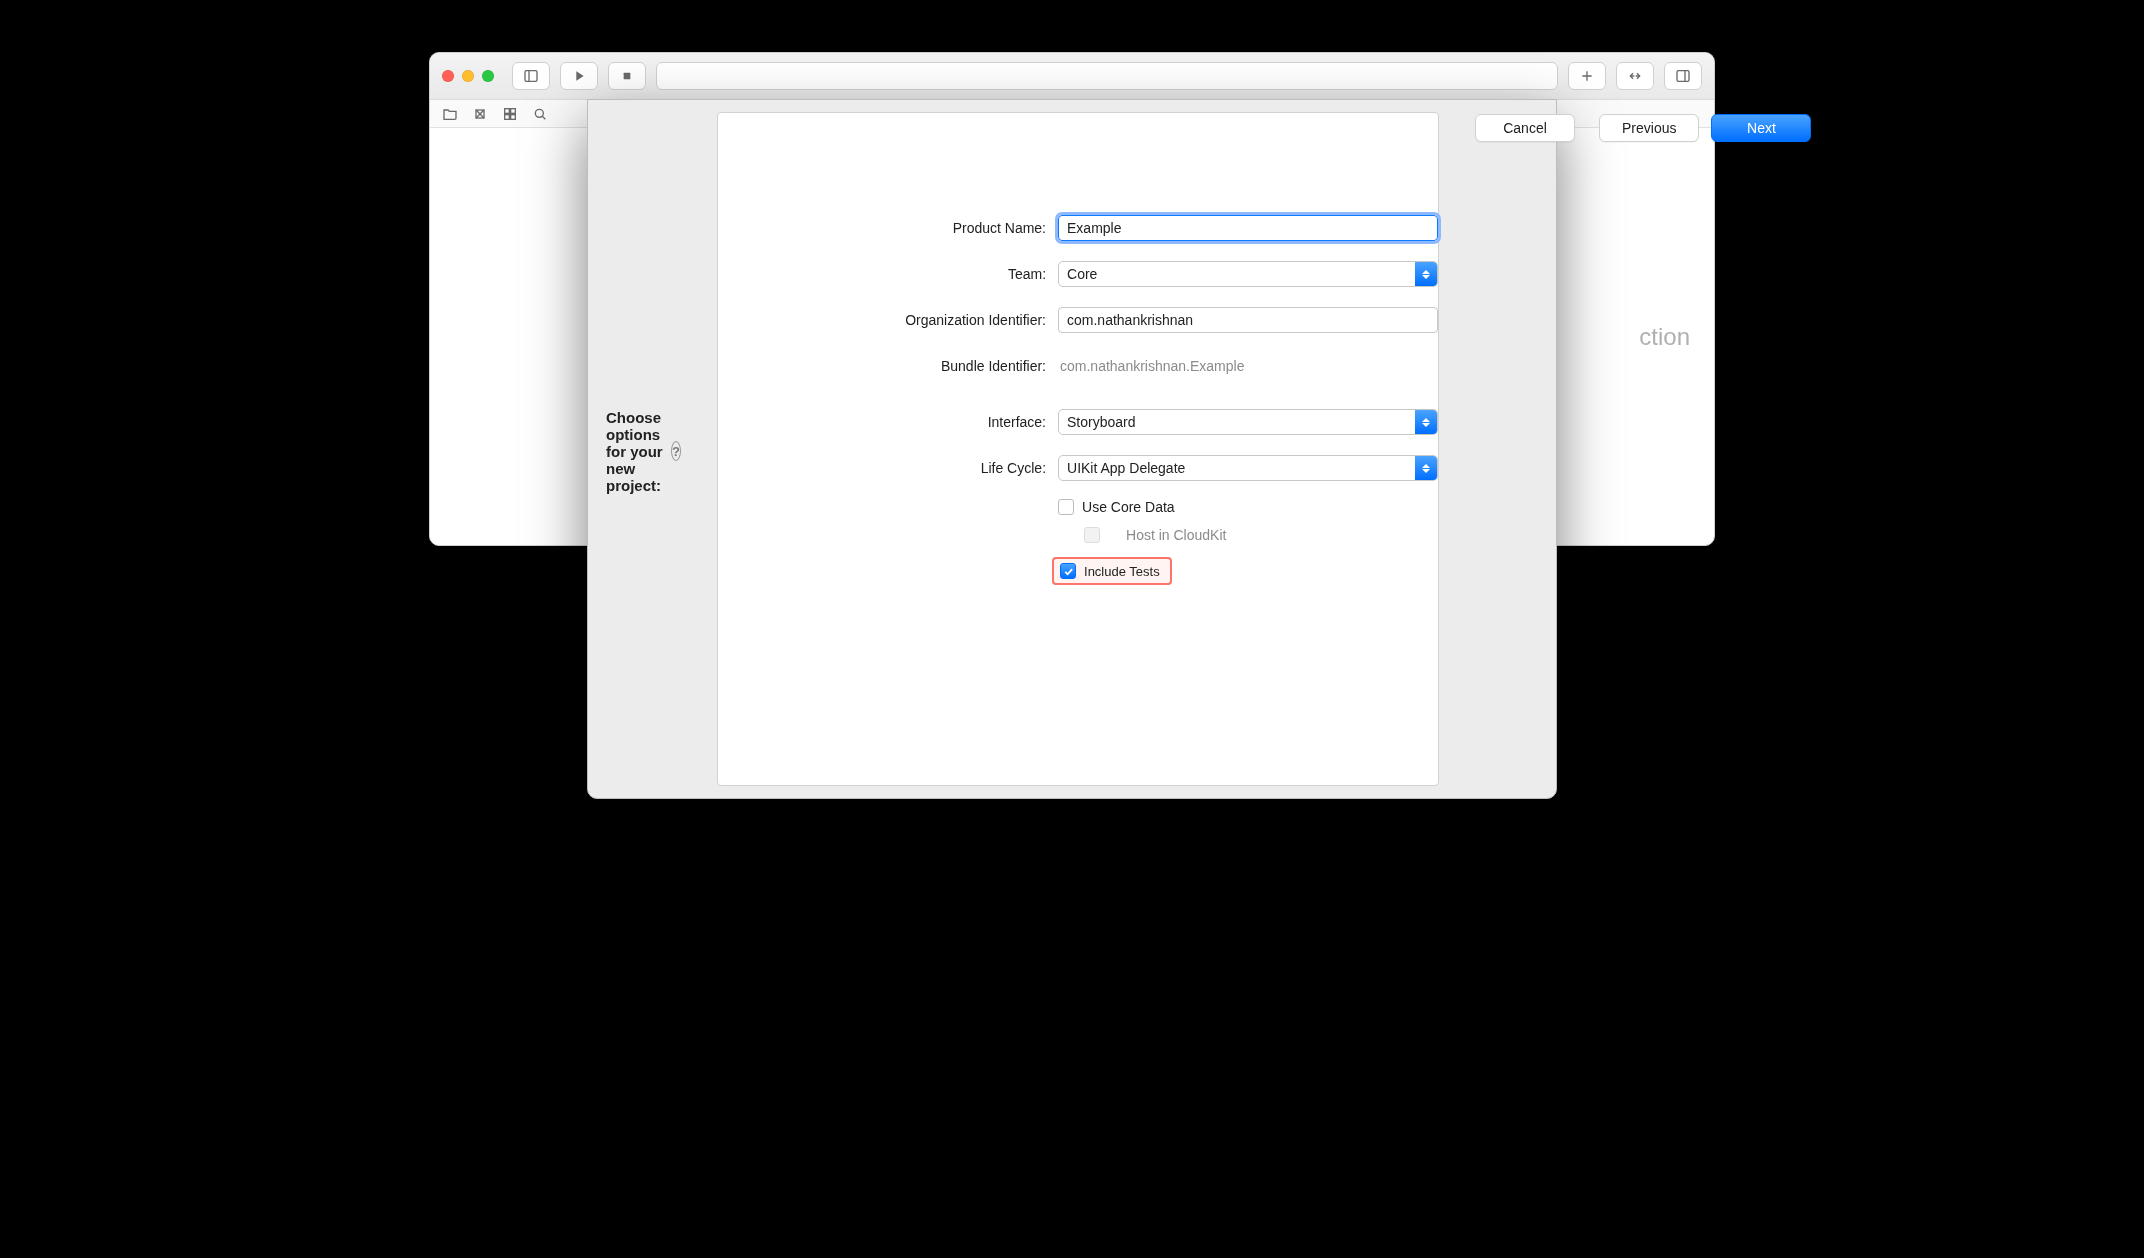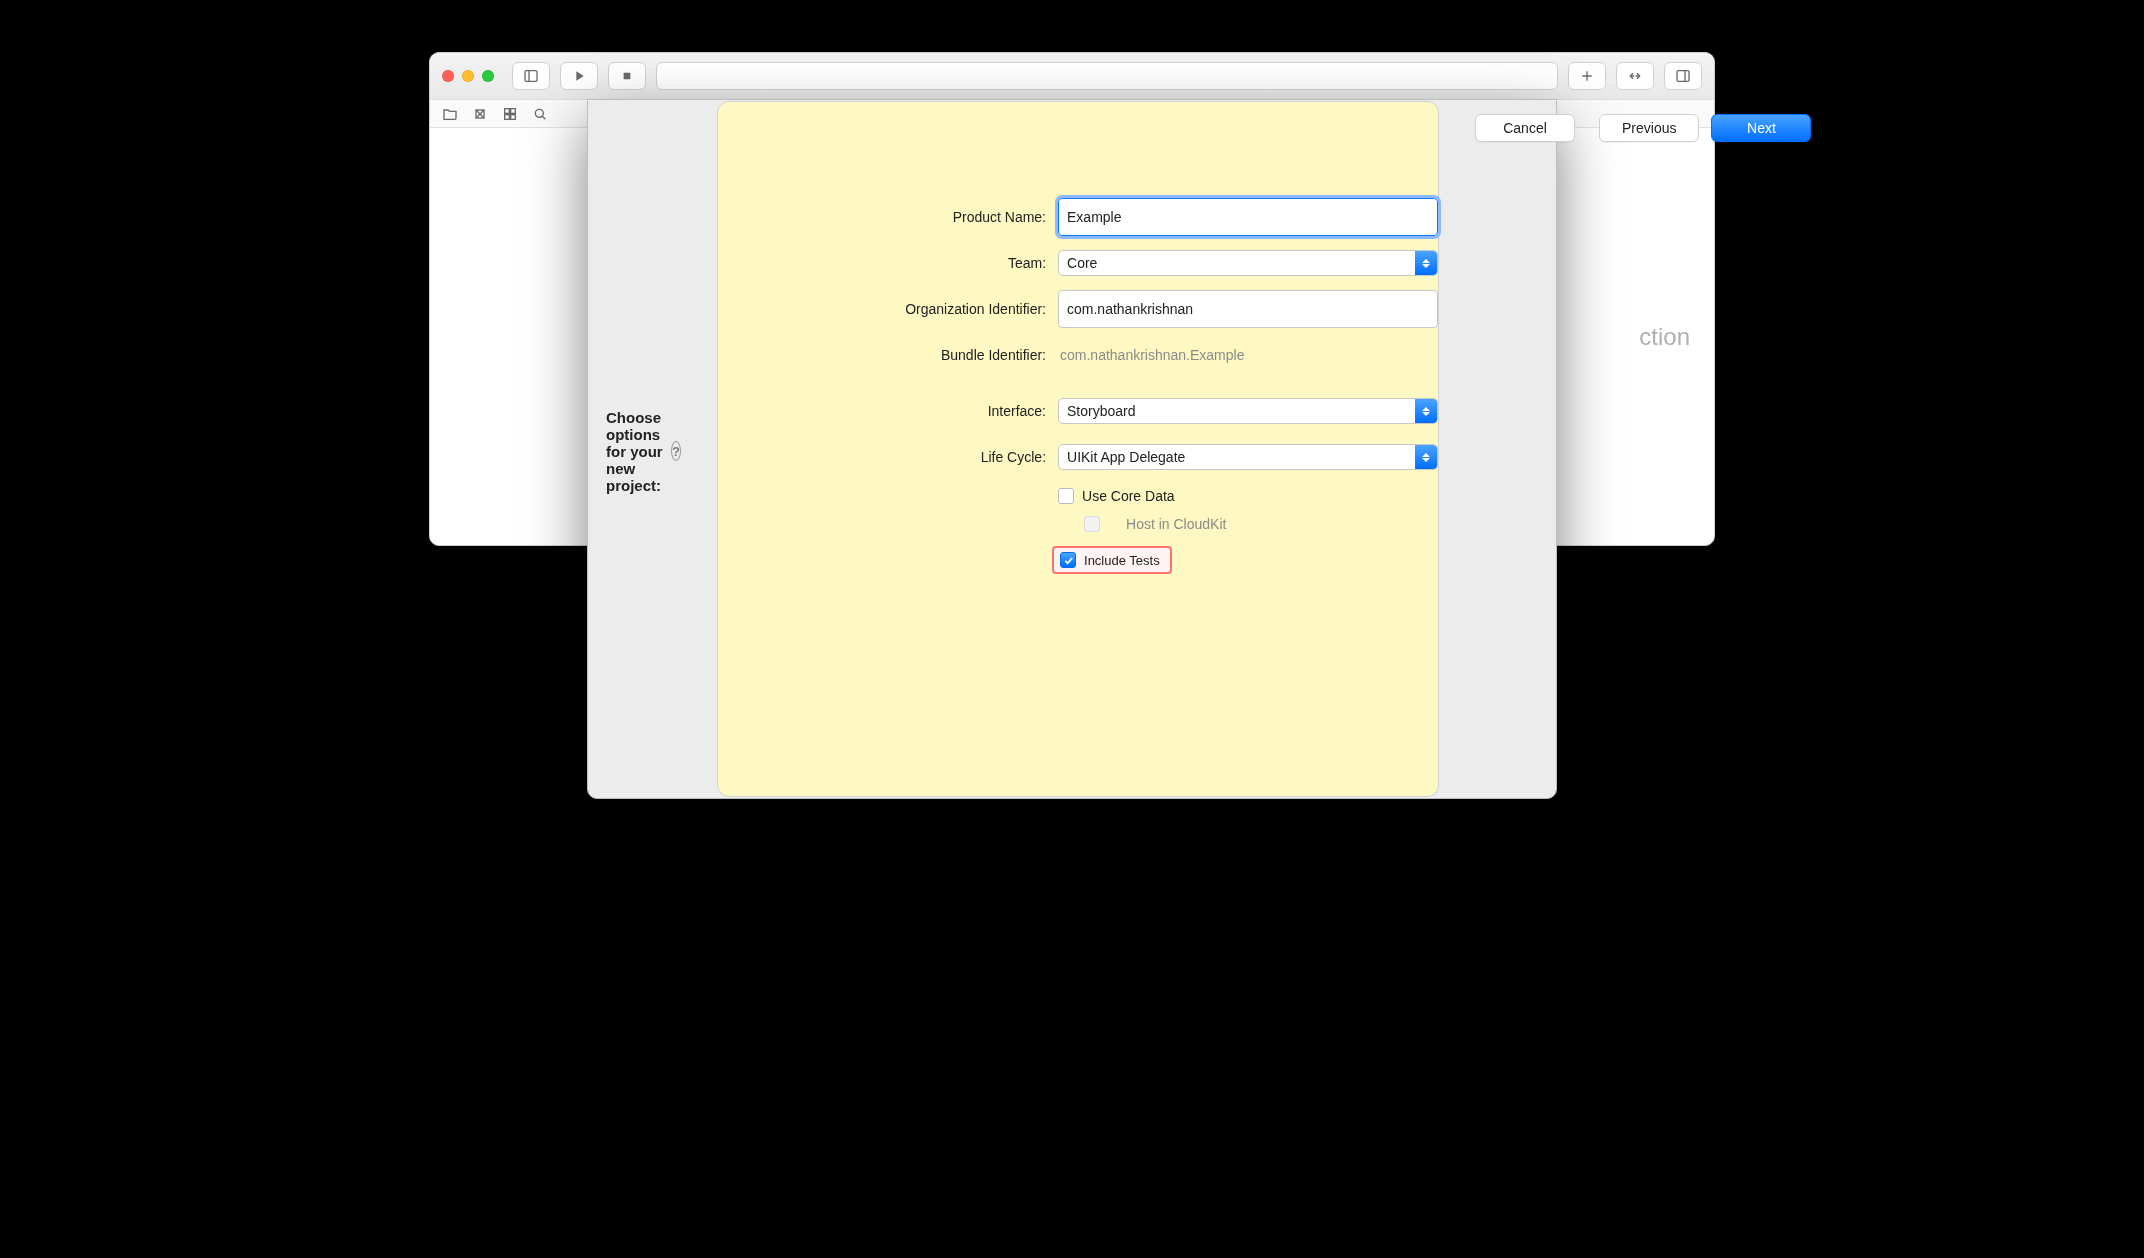--- a/index.html
+++ b/index.html
@@ -148,24 +148,24 @@
     width:20px; height:20px;
     border:1.5px solid #9a9a9a;
     border-radius:50%;
     display:flex; align-items:center; justify-content:center;
     color:#7a7a7a;
     font-size:13px;
     font-weight:600;
   }
   .sheet-body {
     flex:1;
-    background:#fef9c3;
-    margin: 1px 18px;
+    background:#ffffff;
+    margin: 12px 18px;
     border:1px solid #d2d2d2;
-    border-radius:12px;
+    border-radius:4px;
     padding: 96px 0 0 0;
   }
 
   .form { width: 100%; }
   .row {
     display:flex;
     align-items:center;
     height: 38px;
     margin-bottom: 8px;
   }
@@ -173,21 +173,21 @@
     width: 340px;
     text-align: right;
     padding-right: 12px;
     font-size: 14px;
     color: #222;
   }
   .row .control { width: 380px; position:relative; }
 
   input.text-field {
     width:100%;
-    height:38px;
+    height:26px;
     font-size:14px;
     padding: 2px 8px;
     border:1px solid #c7c7c7;
     border-radius:4px;
     background:#fff;
     color:#222;
   }
   input.text-field.focused {
     border: 1px solid var(--accent);
     outline: 3px solid var(--focus-ring);

